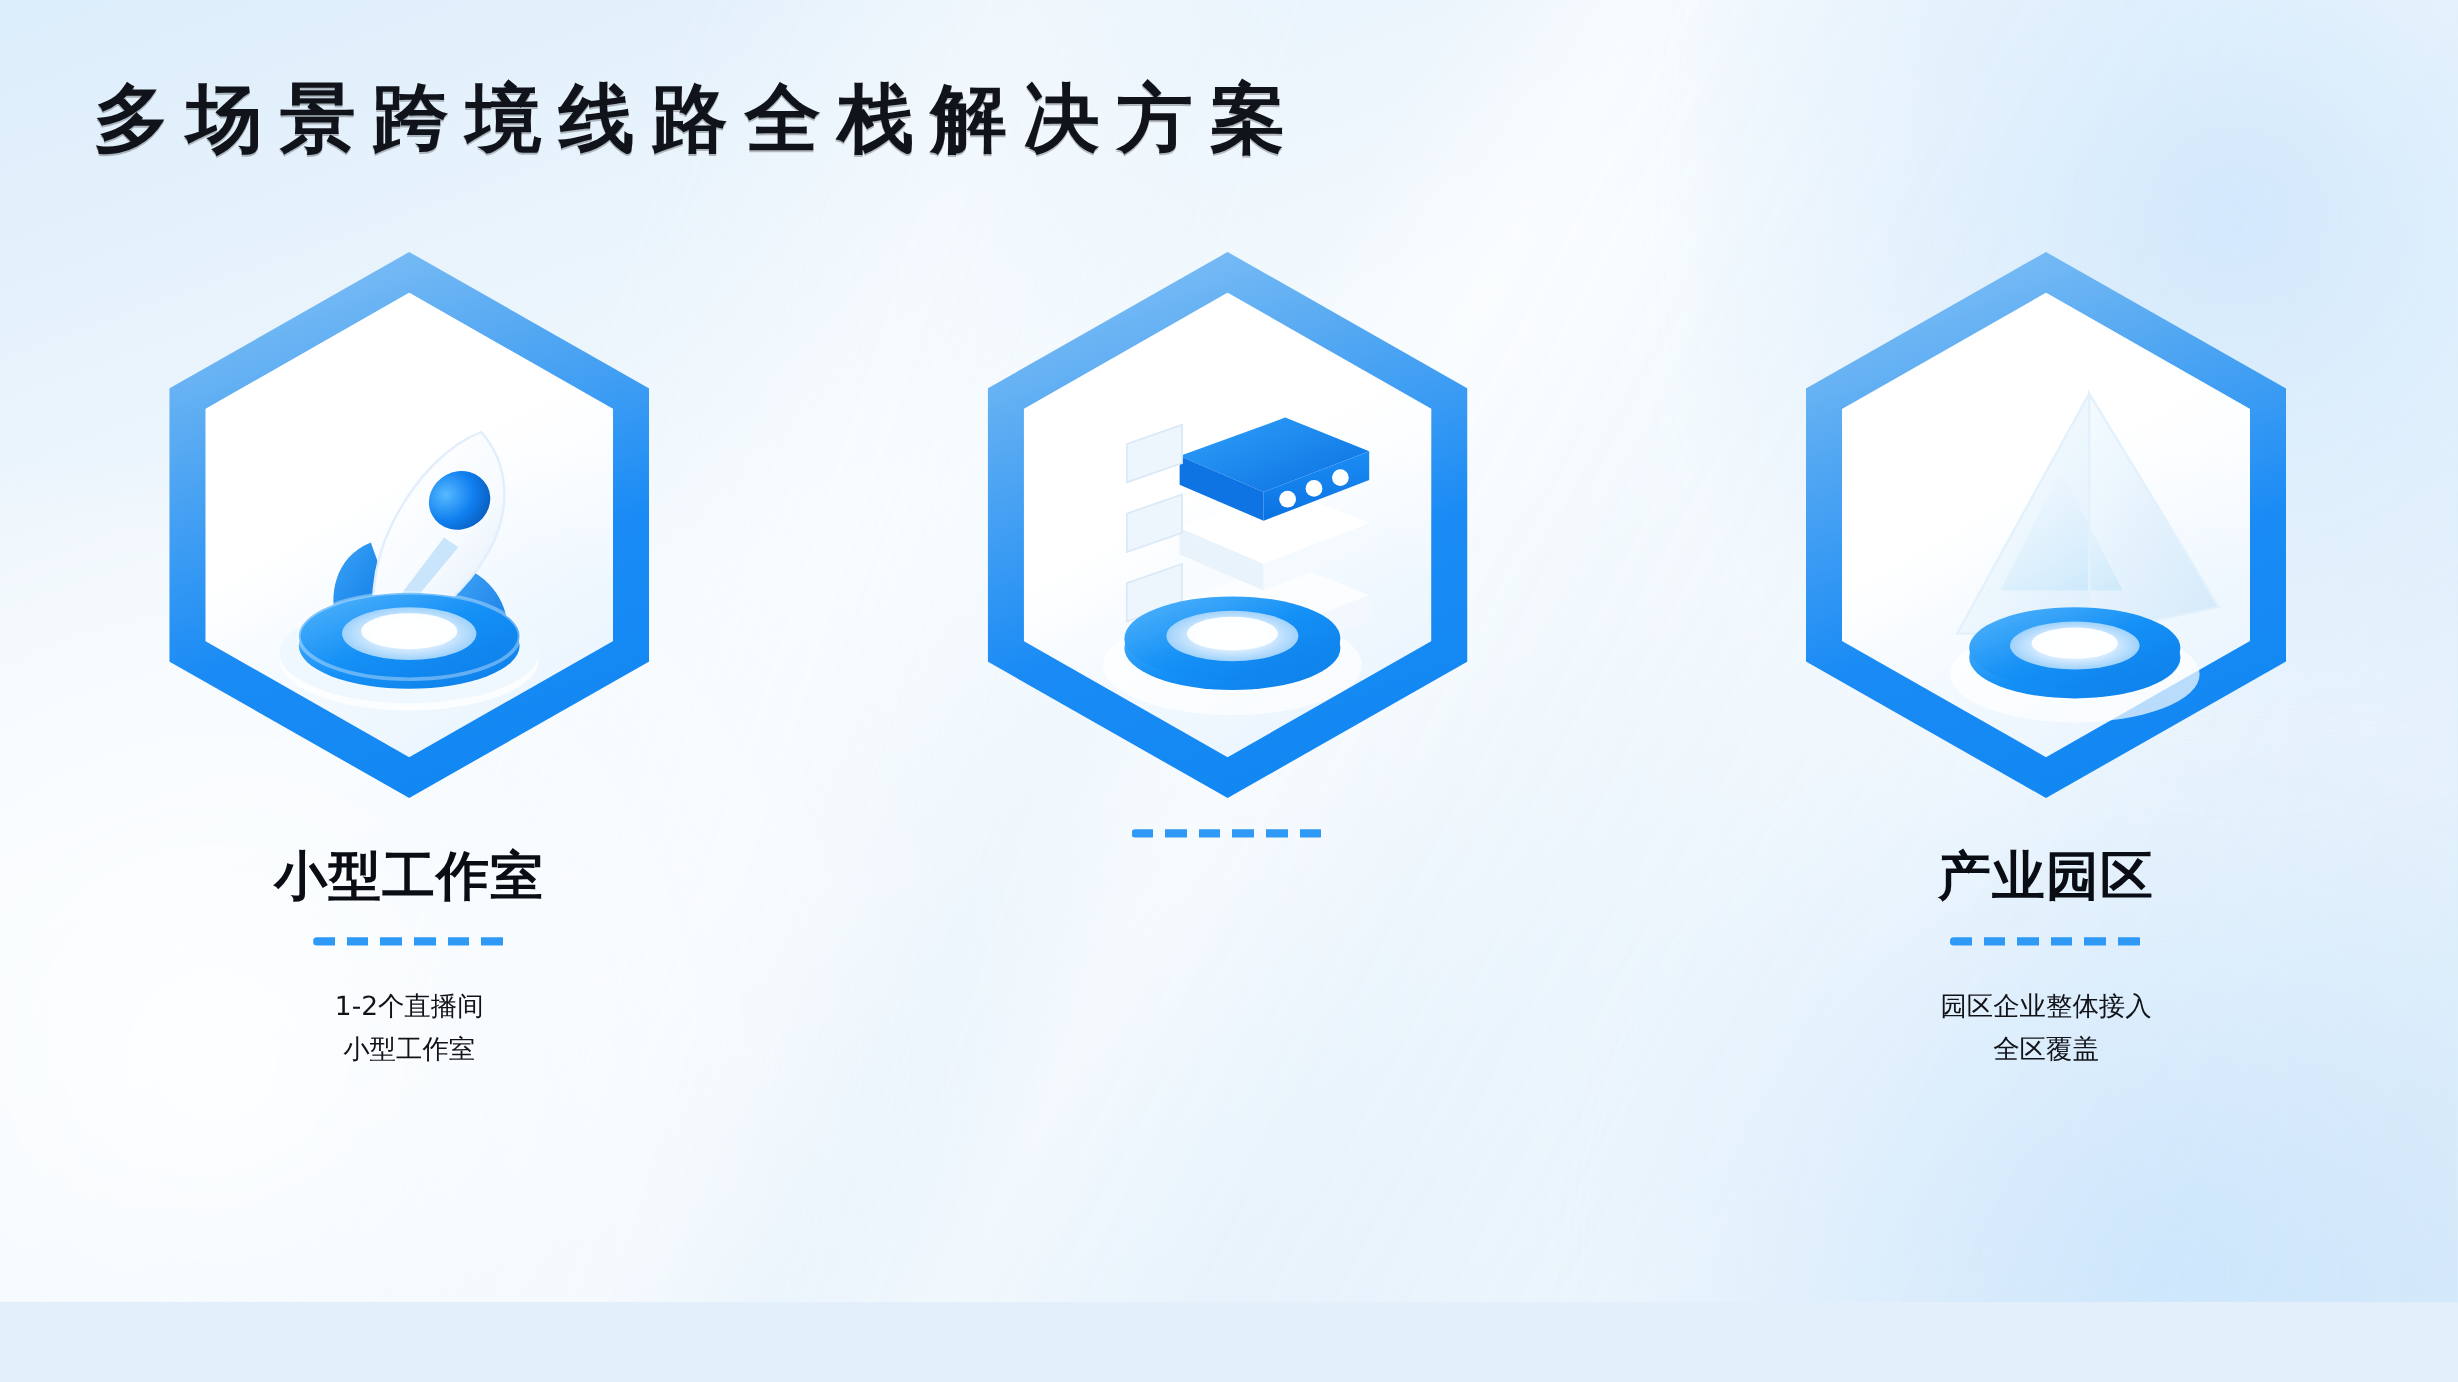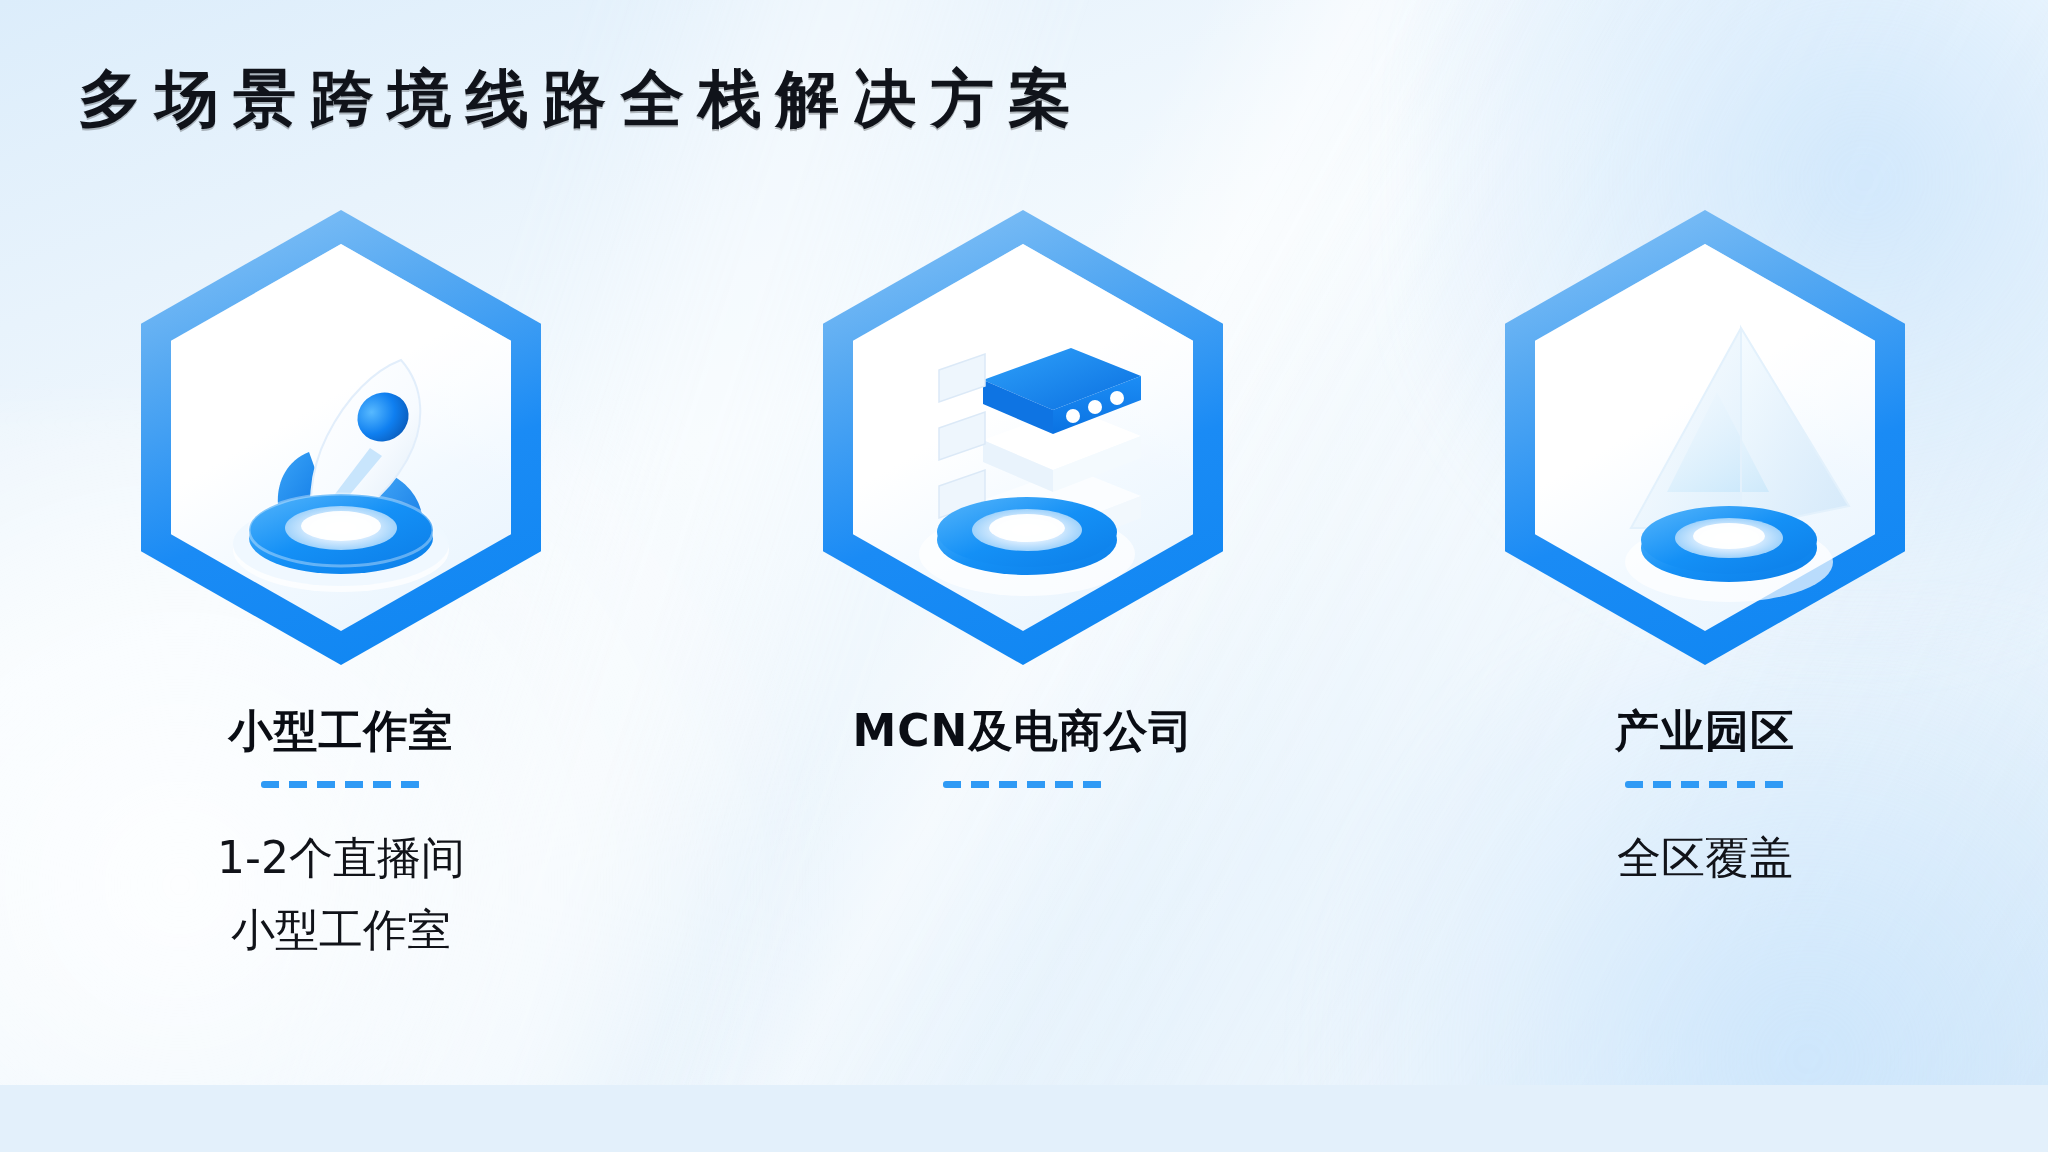--- a/index.html
+++ b/index.html
@@ -100,21 +100,21 @@
     font-family:"DejaVu Sans","Liberation Sans",sans-serif;
     white-space:nowrap;
   }
   .divider{
     margin-top:26px;width:160px;height:7px;
     background:repeating-linear-gradient(90deg,#2f9af5 0px,#2f9af5 18px,rgba(0,0,0,0) 18px,rgba(0,0,0,0) 28px);
     border-radius:3px;
   }
   .desc{
     margin-top:34px;text-align:center;
-    font-size:44px;line-height:1.62;color:#111319;
+    font-size:22px;line-height:1.62;color:#111319;
     font-family:"DejaVu Sans","Liberation Sans",sans-serif;
     white-space:nowrap;
   }
   .desc div{margin:0;}
 </style>
 </head>
 <body>
 
 <div class="stage">
 
@@ -247,21 +247,20 @@
             <path d="M116 276 L162 260 L162 292 L116 308 Z"></path>
           </g>
 
           <ellipse cx="204" cy="344" rx="108" ry="42" fill="#ffffff" opacity=".7"></ellipse>
           <ellipse cx="204" cy="330" rx="90" ry="35" fill="url(#ringB)"></ellipse>
           <ellipse cx="204" cy="322" rx="90" ry="35" fill="url(#ringB)"></ellipse>
           <ellipse cx="204" cy="320" rx="55" ry="21" fill="url(#ringGlowB)"></ellipse>
           <ellipse cx="204" cy="318" rx="38" ry="14" fill="#ffffff" opacity=".95"></ellipse>
         </svg>
       </div>
-      <div class="card-title">MCN及电商公司</div>
       <div class="divider"></div>
     </div>
 
     <div class="card">
       <div class="hex-wrap">
         <div class="hex-outer"></div>
         <div class="hex-inner"></div>
         <div class="hex-gloss"></div>
         <svg class="hex-art" viewBox="0 0 400 455">
           <defs>
@@ -298,18 +297,19 @@
           <ellipse cx="224" cy="352" rx="104" ry="40" fill="#ffffff" opacity=".7"></ellipse>
           <ellipse cx="224" cy="338" rx="88" ry="34" fill="url(#ringC)"></ellipse>
           <ellipse cx="224" cy="330" rx="88" ry="34" fill="url(#ringC)"></ellipse>
           <ellipse cx="224" cy="328" rx="54" ry="20" fill="url(#ringGlowC)"></ellipse>
           <ellipse cx="224" cy="326" rx="36" ry="13" fill="#ffffff" opacity=".95"></ellipse>
         </svg>
       </div>
       <div class="card-title">产业园区</div>
       <div class="divider"></div>
       <div class="desc">
+        <div>园区企业整体接入</div>
         <div>全区覆盖</div>
       </div>
     </div>
 
   </div>
 </div>
 
 </body></html>

